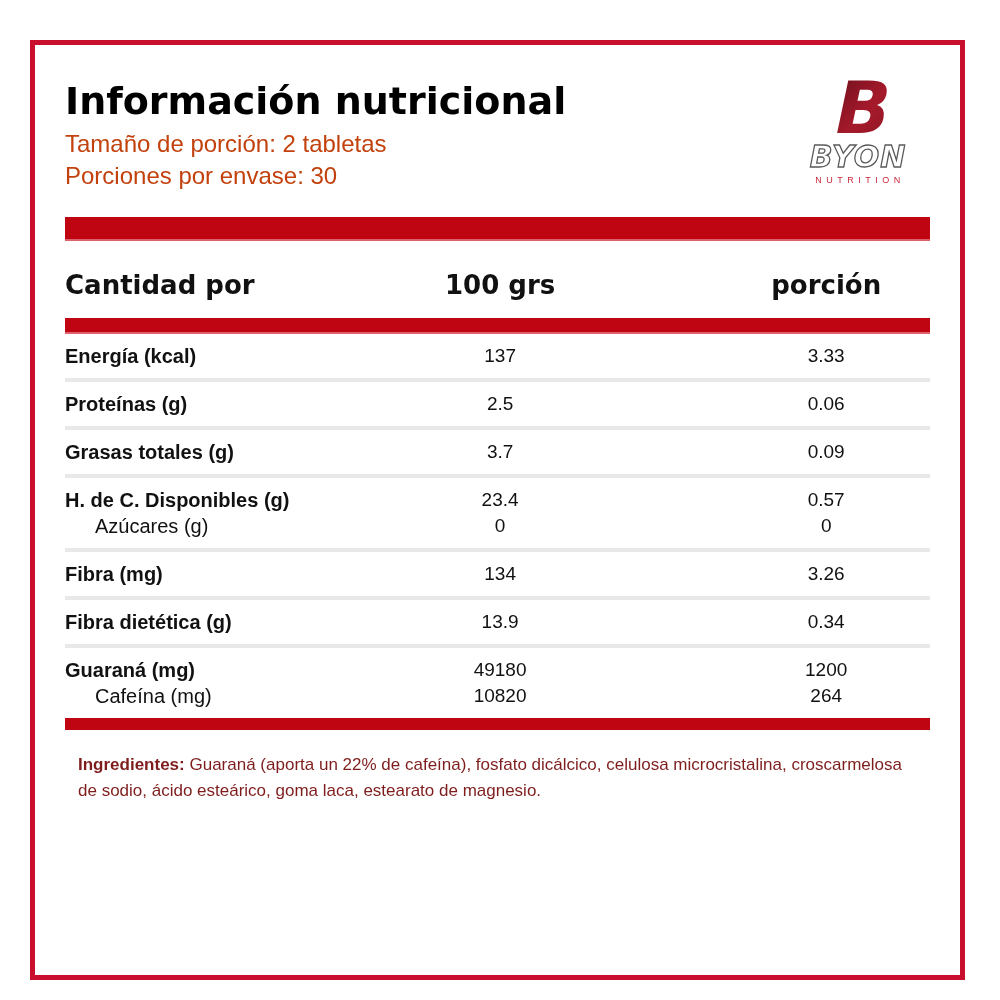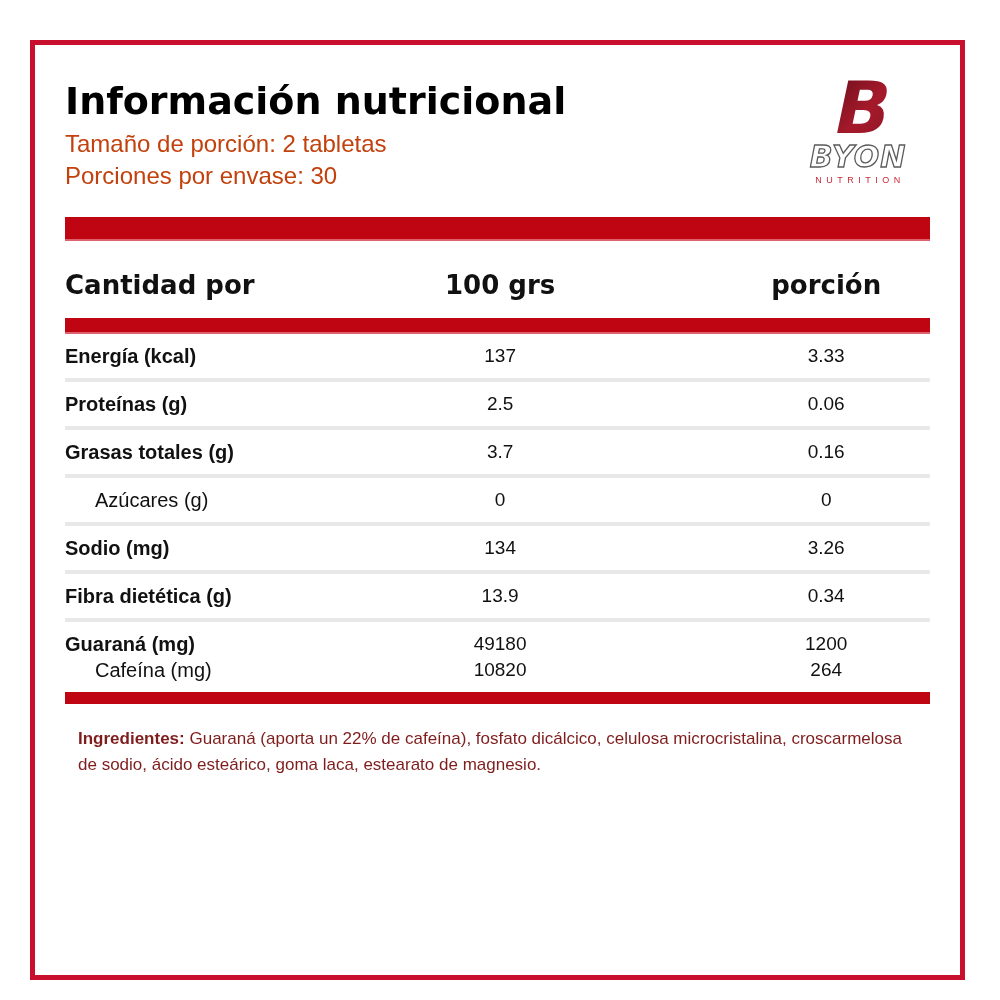--- a/index.html
+++ b/index.html
@@ -146,37 +146,42 @@
         <span class="val v1">2.5</span>
         <span class="val v2">0.06</span>
       </div>
     </div>
     <div class="sep"></div>
 
     <div class="row">
       <div class="line">
         <span class="lbl">Grasas totales (g)</span>
         <span class="val v1">3.7</span>
-        <span class="val v2">0.16</span>
-      </div>
-    </div>
-    <div class="sep"></div>
-
-    <div class="row">
+        <span class="val v2">0.09</span>
+      </div>
+    </div>
+    <div class="sep"></div>
+
+    <div class="row">
+      <div class="line">
+        <span class="lbl">H. de C. Disponibles (g)</span>
+        <span class="val v1">23.4</span>
+        <span class="val v2">0.57</span>
+      </div>
       <div class="line">
         <span class="lbl sub">Azúcares (g)</span>
         <span class="val v1">0</span>
         <span class="val v2">0</span>
       </div>
     </div>
     <div class="sep"></div>
 
     <div class="row">
       <div class="line">
-        <span class="lbl">Sodio (mg)</span>
+        <span class="lbl">Fibra (mg)</span>
         <span class="val v1">134</span>
         <span class="val v2">3.26</span>
       </div>
     </div>
     <div class="sep"></div>
 
     <div class="row">
       <div class="line">
         <span class="lbl">Fibra dietética (g)</span>
         <span class="val v1">13.9</span>

